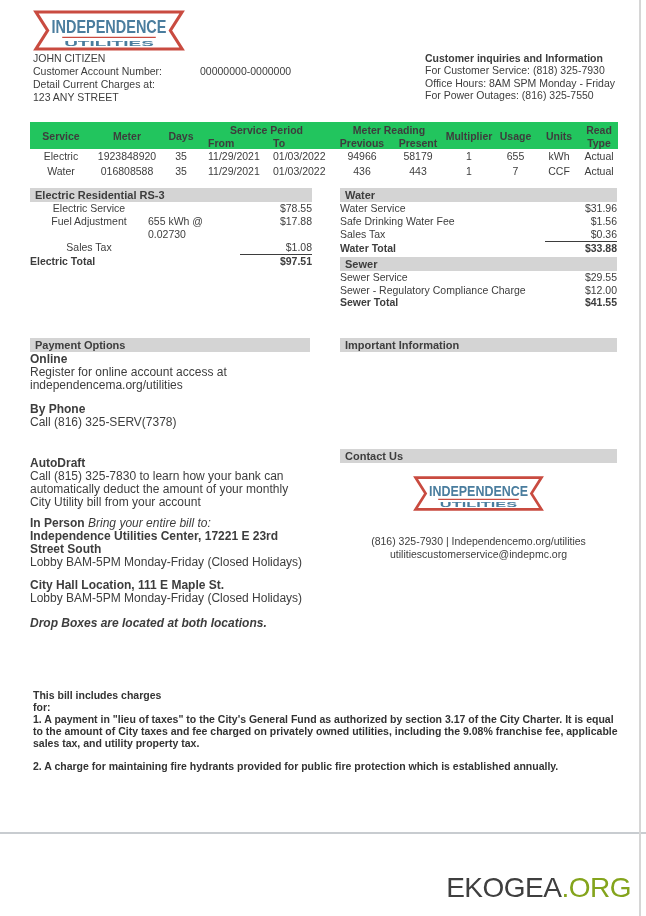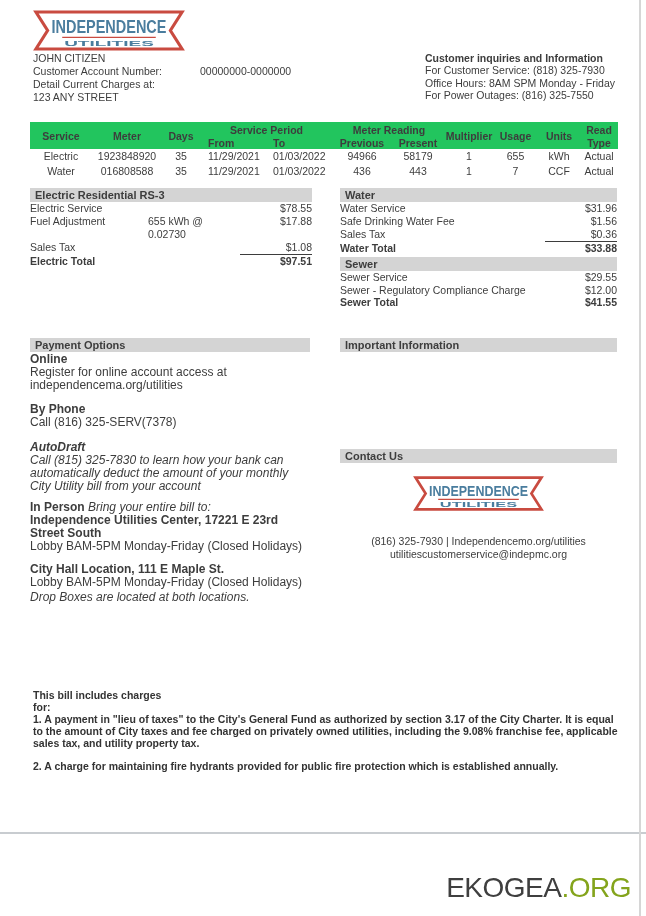--- a/index.html
+++ b/index.html
@@ -25,21 +25,21 @@
   .usage-table thead tr:first-child th { padding-top:2px; }
   .usage-table td { text-align:center; padding:0; height:15px; line-height:15px; }
   .usage-table .col-from, .usage-table .col-to { text-align:left; padding-left:8px; }
 
   
   .bar { background:#d4d4d4; height:14px; line-height:14px; font-size:11px; font-weight:bold; padding-left:5px; }
 
   
   .fee-col { font-size:10.5px; }
   .fee-row { display:flex; line-height:12.9px; align-items:baseline; }
-  .fee-label { flex:0 0 118px; }
+  .fee-label { flex:0 0 118px;text-align:center; }
   .fee-label-grow { flex:1 1 auto; }
   .fee-detail { flex:1 1 auto; }
   .fee-amount { flex:0 0 72px; text-align:right; }
   .fee-amount.underlined { border-bottom:1.6px solid #3d3d3d; }
   .fee-total { font-weight:bold; }
 
   
   .po-block { font-size:12px; line-height:12.9px; }
   .po-heading { font-weight:bold; line-height:13px; }
   .italic { font-style:italic; }
@@ -217,40 +217,40 @@
       <div class="po-heading">Online</div>
       <div>Register for online account access at</div>
       <div>independencema.org/utilities</div>
     </div>
 
     <div class="po-block" style="margin-top:11px;">
       <div class="po-heading">By Phone</div>
       <div>Call (816) 325-SERV(7378)</div>
     </div>
 
-    <div class="po-block" style="margin-top:12px;font-style:italic;">
+    <div class="po-block" style="margin-top:28px;">
       <div class="po-heading">AutoDraft</div>
       <div>Call (815) 325-7830 to learn how your bank can automatically deduct the amount of your monthly City Utility bill from your account</div>
     </div>
 
     <div class="po-block" style="margin-top:9px;">
       <div>
         <span class="po-heading">In Person</span>
         <span class="italic">Bring your entire bill to:</span>
       </div>
       <div class="bold">Independence Utilities Center, 17221 E 23rd Street South</div>
       <div>Lobby BAM-5PM Monday-Friday (Closed Holidays)</div>
     </div>
 
     <div class="po-block" style="margin-top:10px;">
       <div class="bold">City Hall Location, 111 E Maple St.</div>
       <div>Lobby BAM-5PM Monday-Friday (Closed Holidays)</div>
     </div>
 
-    <div class="po-block italic" style="margin-top:2px;">Drop Boxes are located at both locations.</div>
+    <div class="po-block italic" style="margin-top:12px;font-weight:bold;">Drop Boxes are located at both locations.</div>
   </div>
 
   <div class="abs" style="left:340px; top:338px; width:277px;">
     <div class="bar">Important Information</div>
   </div>
 
   <div class="abs" style="left:340px; top:449px; width:277px;">
     <div class="bar">Contact Us</div>
     <div class="contact-body">
       <div style="margin-top:12px;">

